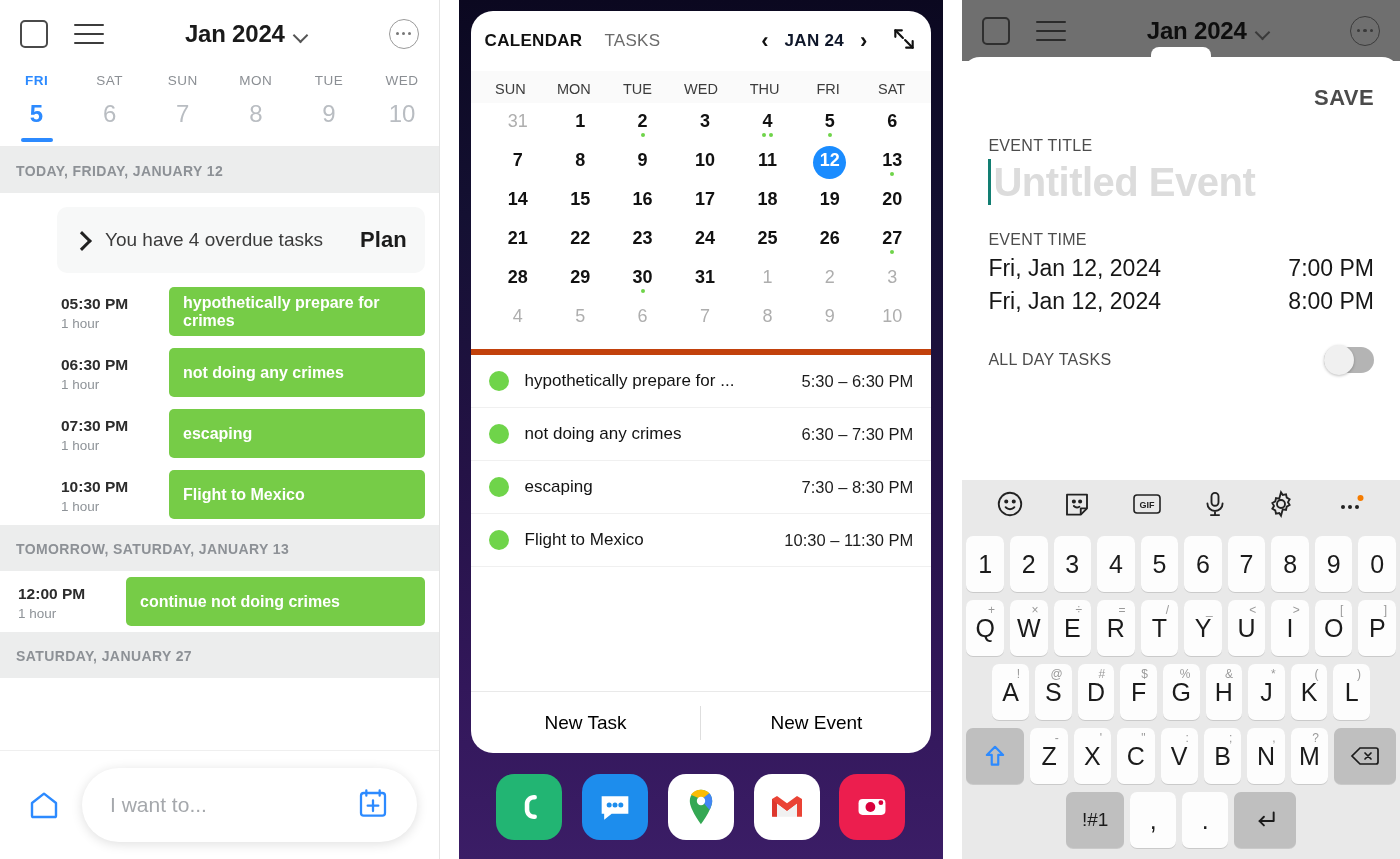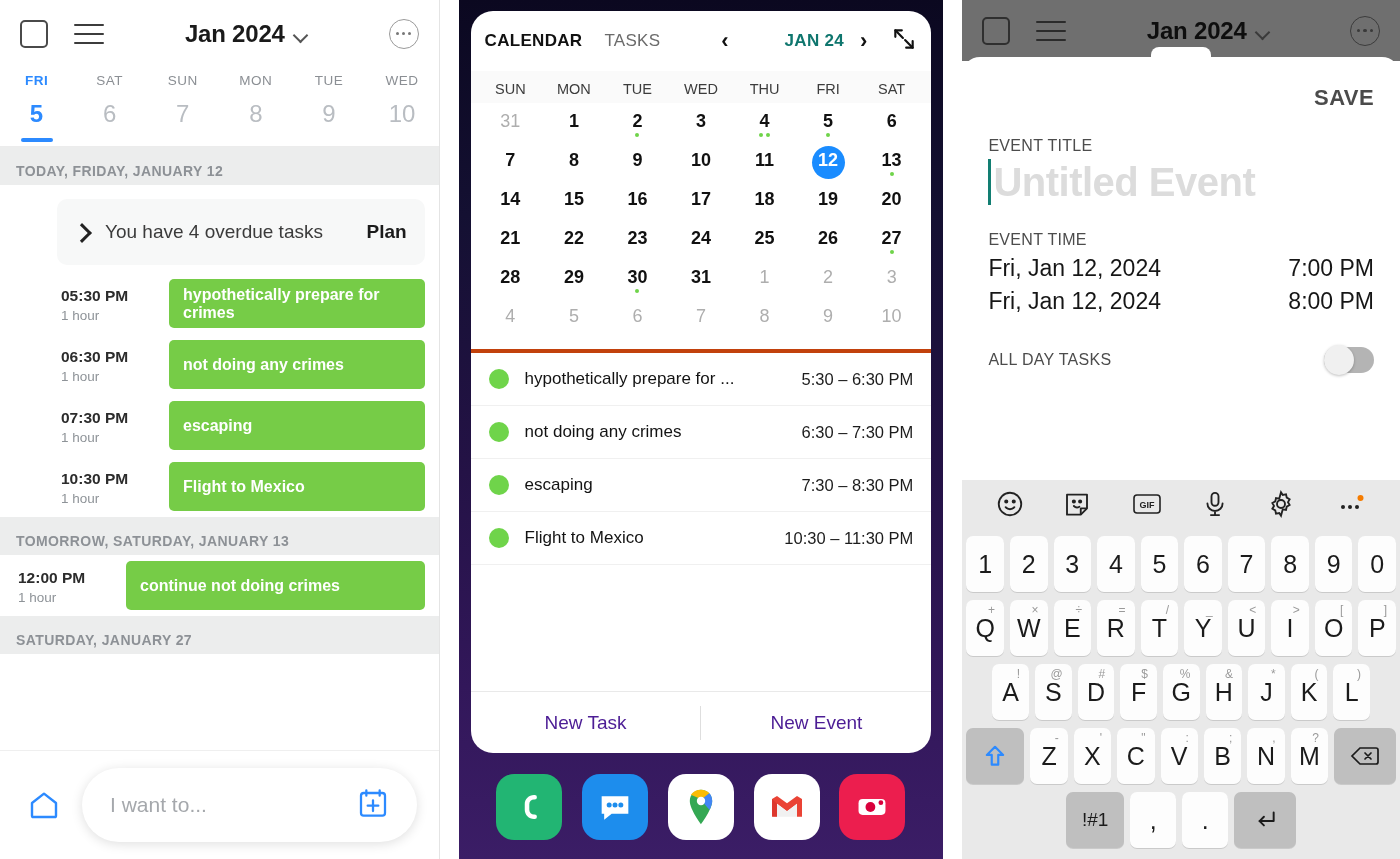--- a/index.html
+++ b/index.html
@@ -25,28 +25,28 @@
   .dots-circle i { width: 3.2px; height: 3.2px; border-radius: 50%; background: #777; display: block; }
 
   .p1-daystrip { display: flex; height: 80px; border-bottom: 1px solid #ececec; background: #fff; }
   .p1-day { flex: 1; display: flex; flex-direction: column; align-items: center; position: relative; padding-top: 6px; }
   .p1-day .dow { font-size: 13.5px; color: #8b8f94; letter-spacing: .5px; }
   .p1-day .dnum { font-size: 24px; color: #b9bdc2; margin-top: 12px; }
   .p1-day.active .dow { color: #2c8aff; font-weight: bold; }
   .p1-day.active .dnum { color: #2c8aff; font-weight: bold; }
   .p1-day.active .ubar { position: absolute; bottom: 4px; width: 32px; height: 4px; border-radius: 3px; background: #2c8aff; }
 
-  .p1-sechdr { background: #eceded; padding: 16px 16px 6px 16px; font-size: 14px; font-weight: bold; letter-spacing: .4px; color: #8d9196; }
+  .p1-sechdr { background: #eceded; padding: 16px 16px 14px 16px; font-size: 14px; font-weight: bold; letter-spacing: .4px; color: #8d9196; }
   .p1-body { background: #fff; margin-left: 43px; }
 
   .overdue-card { margin: 14px 14px 8px 14px; background: #f7f8f8; border-radius: 10px; height: 66px; display: flex; align-items: center; padding: 0 18px; }
   .chev-rt { width: 12px; height: 19px; position: relative; margin-right: 18px; flex: 0 0 auto; }
   .chev-rt::after { content: ""; position: absolute; left: 0; top: 3px; width: 11px; height: 11px; border-right: 3.2px solid #222; border-top: 3.2px solid #222; transform: rotate(45deg); }
   .overdue-text { flex: 1; font-size: 19px; color: #3b3b3b; }
-  .overdue-plan { font-size: 19px; color: #1b1b1b; font-weight: bold; }
+  .overdue-plan { font-size: 22px; color: #1b1b1b; font-weight: bold; }
 
   .task-row { display: flex; align-items: flex-start; padding: 6px 14px 6px 18px; }
   .task-time { width: 108px; flex: 0 0 auto; padding-top: 8px; }
   .task-time .t1 { font-size: 15.5px; font-weight: bold; color: #2c2c2c; }
   .task-time .t2 { font-size: 13.5px; color: #8e9398; margin-top: 3px; }
   .task-chip { flex: 1; min-height: 49px; background: #76cc47; border-radius: 5px; display: flex; align-items: center; padding: 0 14px; color: #fff; font-size: 16px; font-weight: bold; }
 
   .p1-bottom { position: absolute; left: 0; right: 0; bottom: 0; height: 109px; background: #fff; display: flex; align-items: center; padding: 0 22px; border-top: 1px solid #efefef; }
   .home-ic { width: 44px; flex: 0 0 auto; display: flex; align-items: center; justify-content: center; }
   .omni { flex: 1; margin-left: 16px; height: 74px; border-radius: 38px; background: #fff; box-shadow: 0 2px 12px rgba(0,0,0,.13); display: flex; align-items: center; padding: 0 28px; }
@@ -55,43 +55,43 @@
   
   .pane2 { width: 514px; height: 859px; position: relative; overflow: hidden;
            background: linear-gradient(180deg, #0b0820 0%, #141032 25%, #241246 55%, #32175a 80%, #3b1d66 100%); }
   .p2-card { position: absolute; left: 12px; right: 12px; top: 11px; height: 742px; background: #fff; border-radius: 22px; overflow: hidden; display: flex; flex-direction: column; }
   .p2-hdr { height: 60px; display: flex; align-items: center; padding: 0 14px; }
   .p2-tabs { display: flex; align-items: baseline; gap: 22px; }
   .p2-tab { font-size: 17px; color: #6b6b6b; letter-spacing: .3px; }
   .p2-tab.active { font-weight: bold; color: #111; }
   .p2-nav { margin-left: auto; display: flex; align-items: center; gap: 16px; }
   .nav-arrow { font-size: 22px; color: #111; font-weight: bold; line-height: 1; }
-  .p2-mon { font-size: 17px; font-weight: bold; color: #0f766e; letter-spacing: .3px; margin-left: 40px; }
+  .p2-mon { font-size: 17px; font-weight: bold; color: #0f172a; letter-spacing: .3px; }
   .expand-ic { margin-left: 8px; }
 
   .p2-dowrow { display: flex; padding: 10px 8px 6px 8px; background: #fafafa; }
   .p2-dowrow span { flex: 1; text-align: center; font-size: 14.5px; color: #3c3c3c; }
-  .p2-grid { padding: 4px 8px 8px 8px; background: #fff; }
+  .p2-grid { padding: 4px 8px 8px 16px; background: #fff; }
   .p2-week { display: flex; }
   .p2-cell { flex: 1; height: 39px; display: flex; flex-direction: column; align-items: center; justify-content: flex-start; position: relative; padding-top: 3px; }
   .p2-cell .n { font-size: 18px; font-weight: bold; color: #111; line-height: 22px; }
   .p2-cell.mut .n { color: #aeaeae; font-weight: normal; }
   .p2-cell.sel .n { color: #fff; }
   .p2-cell.sel .pill { position: absolute; top: 0px; width: 33px; height: 33px; border-radius: 50%; background: #1a8cff; z-index: 0; }
   .p2-cell .n { position: relative; z-index: 1; }
   .p2-dots { display: flex; gap: 3px; margin-top: 1px; height: 5px; }
   .p2-dots i { width: 4px; height: 4px; border-radius: 50%; background: #7ac943; display: block; }
 
-  .p2-evlist { flex: 1; border-top: 4px solid #c2410c; overflow: hidden; }
+  .p2-evlist { flex: 1; border-top: 6px solid #c2410c; overflow: hidden; }
   .p2-ev { display: flex; align-items: center; height: 53px; padding: 0 18px; border-bottom: 1px solid #f0f0f0; }
   .p2-ev .dot { width: 20px; height: 20px; border-radius: 50%; background: #6fd44a; flex: 0 0 auto; }
   .p2-ev .nm { flex: 1; margin-left: 16px; font-size: 17px; color: #131313; white-space: nowrap; overflow: hidden; }
   .p2-ev .tm { font-size: 16.5px; color: #1c1c1c; }
   .p2-foot { height: 62px; border-top: 1px solid #e9e9e9; display: flex; align-items: center; }
-  .p2-foot div { flex: 1; text-align: center; font-size: 19px; color: #4c1d95; }
+  .p2-foot div { flex: 1; text-align: center; font-size: 19px; color: #000000; }
   .p2-foot .sep { flex: 0 0 1px; height: 34px; background: #dedede; }
 
   .dock { position: absolute; left: 0; right: 0; bottom: 12px; height: 80px; display: flex; align-items: center; justify-content: space-around; padding: 0 28px; }
   .app { width: 66px; height: 66px; border-radius: 18px; display: flex; align-items: center; justify-content: center; }
 
   
   .pane3 { width: 464px; height: 859px; position: relative; overflow: hidden; background: #fff; }
   .p3-dim { height: 61px; background: #6f6f6f; display: flex; align-items: center; padding: 0 20px; position: relative; }
   .p3-dim .sq-icon { border-color: #2f2f2f; }
   .p3-dim .ham-icon i { background: #2b2b2b; }

